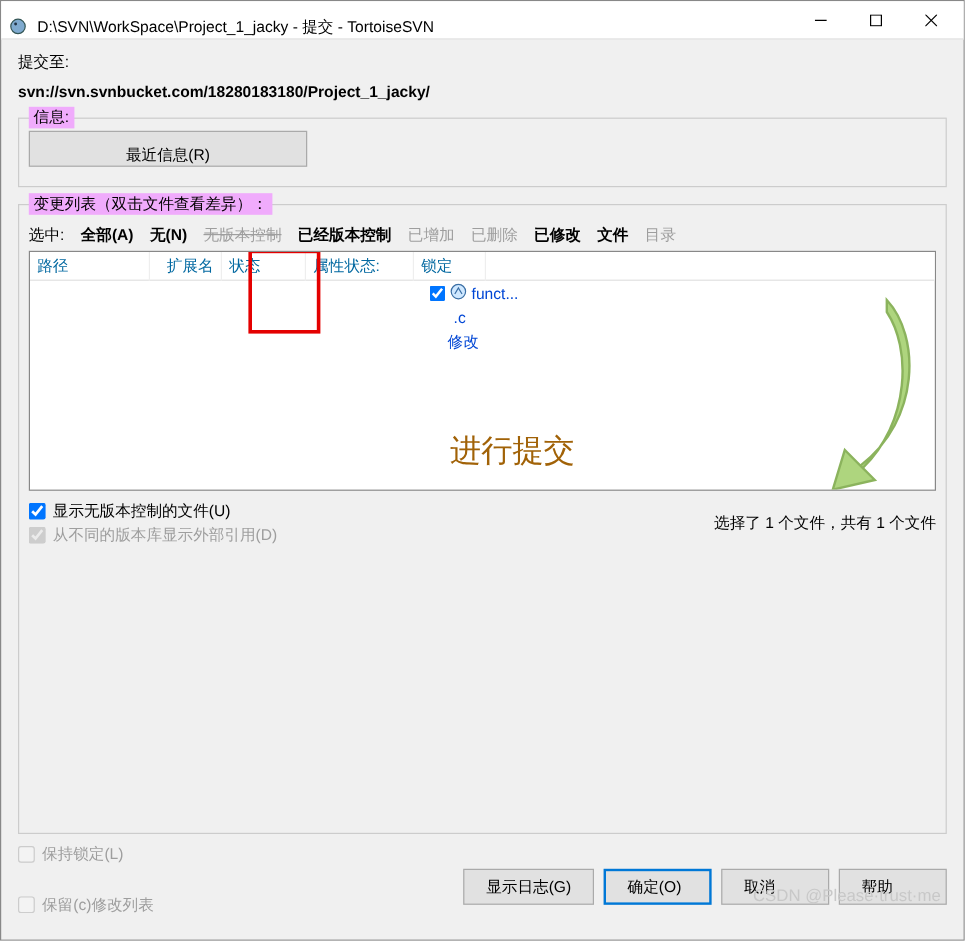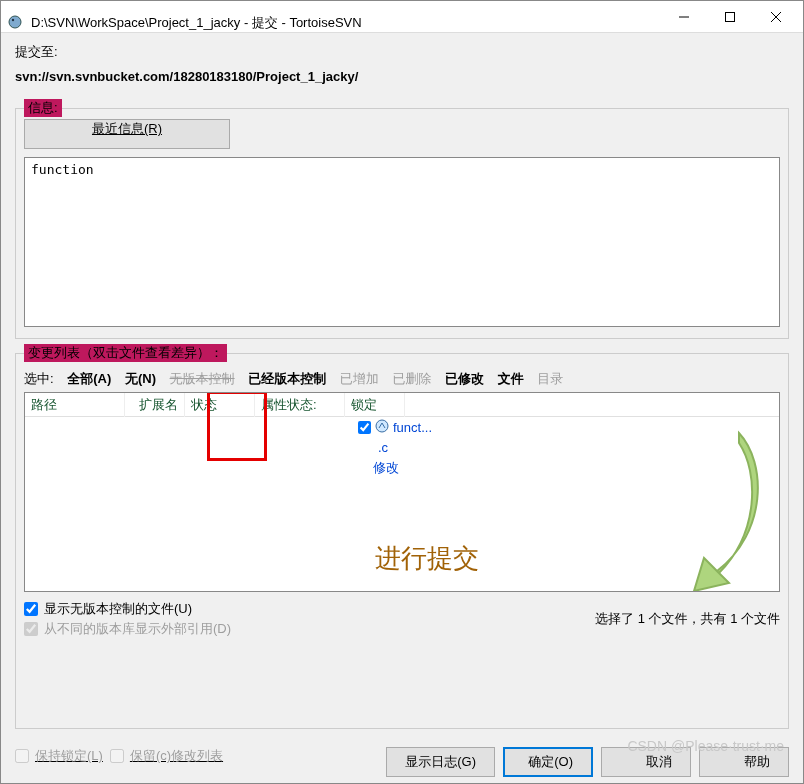--- a/index.html
+++ b/index.html
@@ -10,55 +10,55 @@
   width: 804px;
   height: 784px;
   overflow: hidden;
 }
 .window { border: 1px solid #888; height: 100%; display: flex; flex-direction: column; background: #f0f0f0; }
 .titlebar { display: flex; align-items: flex-end; height: 32px; background: #fff; border-bottom: 1px solid #ddd; padding: 0 4px; }
 .titlebar .icon { width: 20px; height: 20px; margin-right: 6px; display:flex;align-items:center;justify-content:center;}
 .titlebar .title { flex: 1; color: #000; font-size: 13px; }
 .winbtns { display: flex; }
 .winbtn { width: 46px; height: 30px; display:flex;align-items:center;justify-content:center; color:#222;}
-.body { flex:1; padding: 10px 14px 2px 14px; display:flex; flex-direction:column; gap:6px; }
+.body { flex:1; padding: 10px 14px 14px 14px; display:flex; flex-direction:column; gap:6px; }
 .label { color:#000; margin-bottom:2px; }
-.url { font-weight:bold; color:#000; margin-bottom:10px; }
+.url { font-weight:bold; color:#000; }
 .groupbox { border:1px solid #ccc; padding:10px 8px 8px 8px; position:relative; margin-top:8px; }
-.groupbox > .legend { position:absolute; top:-10px; left:8px; background:#be185d; padding:0 4px; color:#000;text-align:center; }
-.recent-btn { width:206px; height:30px; border:1px solid #aaa; background:#e1e1e1; margin-bottom:8px; display:flex;align-items:flex-start;justify-content:center;text-decoration:underline;}
+.groupbox > .legend { position:absolute; top:-10px; left:8px; background:#f0abfc; padding:0 4px; color:#000;text-align:center; }
+.recent-btn { width:232px; height:30px; border:1px solid #aaa; background:#e1e1e1; margin-bottom:8px; display:flex;align-items:flex-end;justify-content:center;}
 .msgbox { width:100%; height:170px; border:1px solid #888; background:#fff; padding:4px 6px; font-family:Consolas,monospace; font-size:13px; resize:none; outline:none;}
 .filters { margin:6px 0 4px 0; color:#000; }
 .filters span { margin-right: 10px; }
 .filters .bold { font-weight:bold; }
 .filters .disabled { color:#9e9e9e; }
 .filters .strike { text-decoration: line-through; color:#9e9e9e; }
 .filelist { border:1px solid #888; background:#fff; height:200px; position:relative; overflow:hidden;}
 .filelist-header { display:flex; border-bottom:1px solid #e0e0e0; background:#fff; height:24px; align-items:center; }
-.filelist-header .col { padding:3px 6px; font-size:13px; color:#14532d; border-right:1px solid #eee;}
+.filelist-header .col { padding:3px 6px; font-size:13px; color:#0369a1; border-right:1px solid #eee;}
 .filelist-row { display:flex; align-items:center; height:22px;flex-direction:column; }
 .filelist-row .col { padding:2px 6px; font-size:13px; display:flex;align-items:center;gap:4px;}
 .col-path { width:100px; }
 .col-ext { width:60px;text-align:right; }
 .col-status { width:70px; }
 .col-prop { width:90px; }
 .col-lock { width:60px; }
 .modified { color:#0046d5; }
 .filename { color:#0046d5; }
 .redbox { position:absolute; border:3px solid #e40000; pointer-events:none; }
 .redbox1 { left:182px; top:-2px; width:60px; height:70px; }
 .annot { position:absolute; left:350px; top:148px; color:#a16207; font-size:26px; font-family:"Microsoft YaHei"; pointer-events:none;}
 .arrow { position:absolute; right:10px; top:30px; width:120px; height:170px; opacity:0.8; pointer-events:none;}
 .status-row { display:flex; justify-content:space-between; align-items:center; margin-top:6px;}
 .checkbox-row { display:flex; align-items:center; gap:6px; margin:2px 0; }
 .checkbox-row.disabled { color:#9e9e9e; }
 .checkbox-row input { width:14px; height:14px;}
 .footer { display:flex; align-items:center; gap:8px; padding:0 0 4px 0; position:relative;}
-.footer-left { flex:1; display:flex;flex-direction:row;gap:7px;text-decoration:underline;}
-.btn { height:30px; padding:0 18px; border:1px solid #aaa; background:#e1e1e1; display:flex;align-items:center;justify-content:flex-end; min-width:90px;margin-top:12px;}
+.footer-left { flex:1; display:flex;flex-direction:column;gap:20px;}
+.btn { height:30px; padding:0 18px; border:1px solid #aaa; background:#e1e1e1; display:flex;align-items:center;justify-content:flex-start; min-width:90px;margin-top:12px;}
 .btn.primary { border:2px solid #0078d7; }
 .watermark { position:absolute; right:20px; bottom:30px; color:#c8c8c8; font-size:14px; pointer-events:none;}
 </style>
 </head>
 <body>
 
 <div class="window">
   <div class="titlebar">
     <span class="icon">
       <svg width="16" height="16" viewBox="0 0 16 16">
@@ -89,21 +89,20 @@
 
   <div class="body">
     <div class="label">提交至:</div>
     <div class="url">svn://svn.svnbucket.com/18280183180/Project_1_jacky/</div>
 
     <div class="groupbox">
       <div class="legend">信息:</div>
       <div class="recent-btn">
         <span>最近信息(R)</span>
       </div>
-      <textarea class="msgbox" style="">function</textarea>
     </div>
 
     <div class="groupbox" style="flex:1;display:flex;flex-direction:column;">
       <div class="legend">变更列表（双击文件查看差异）：</div>
 
       <div class="filters">
         <span>选中:</span>
         <span class="bold">全部(A)</span>
         <span class="bold">无(N)</span>
         <span class="strike">无版本控制</span>

